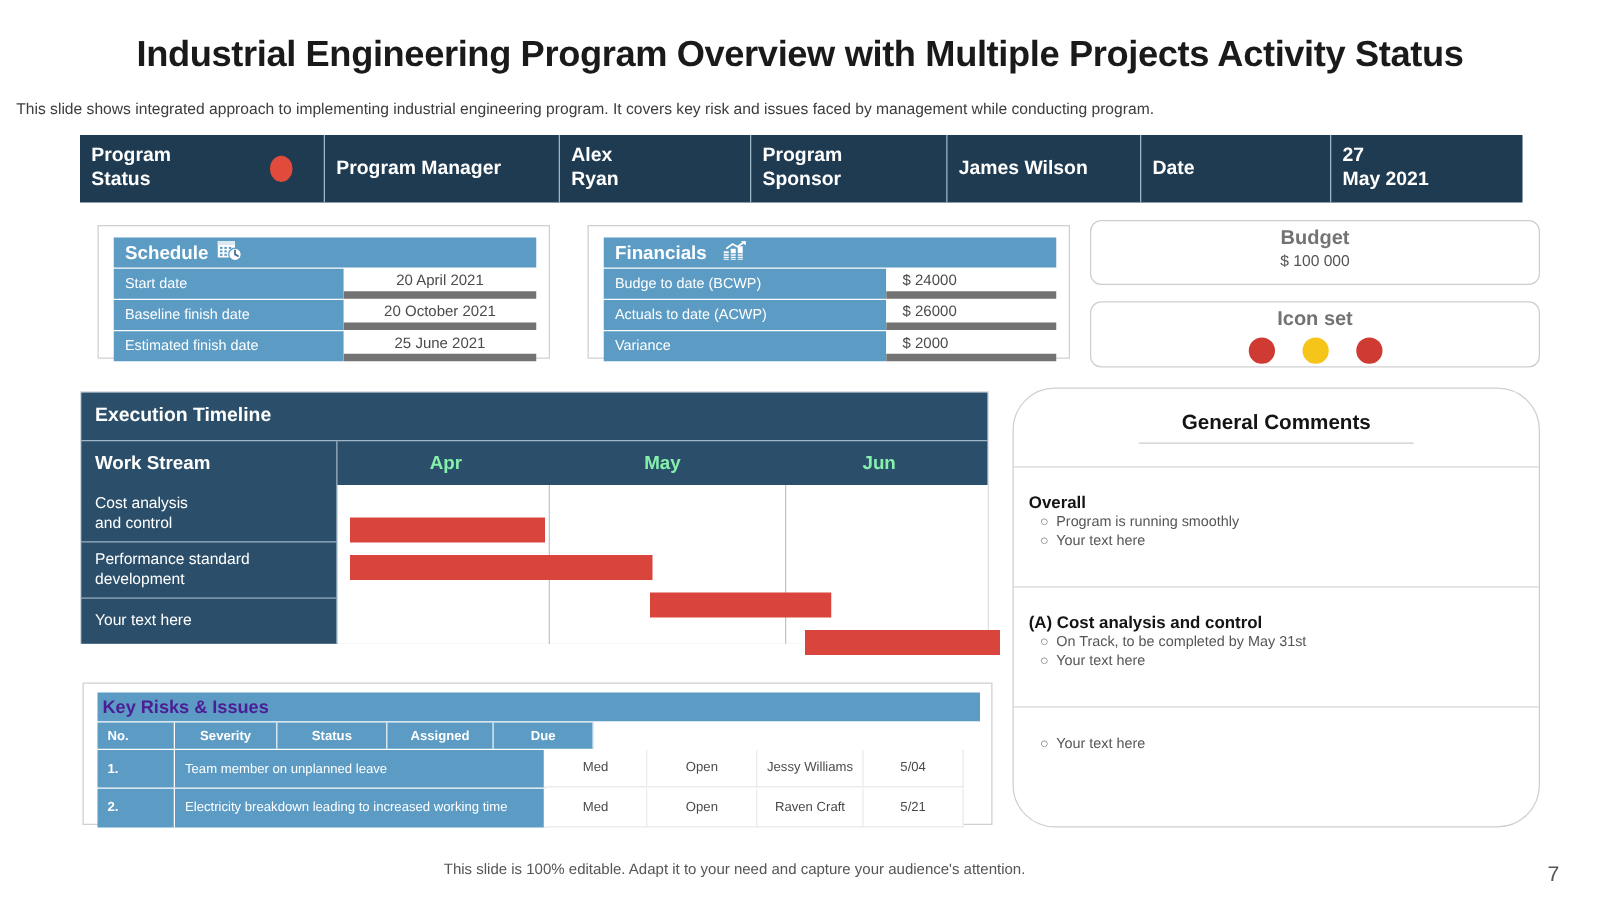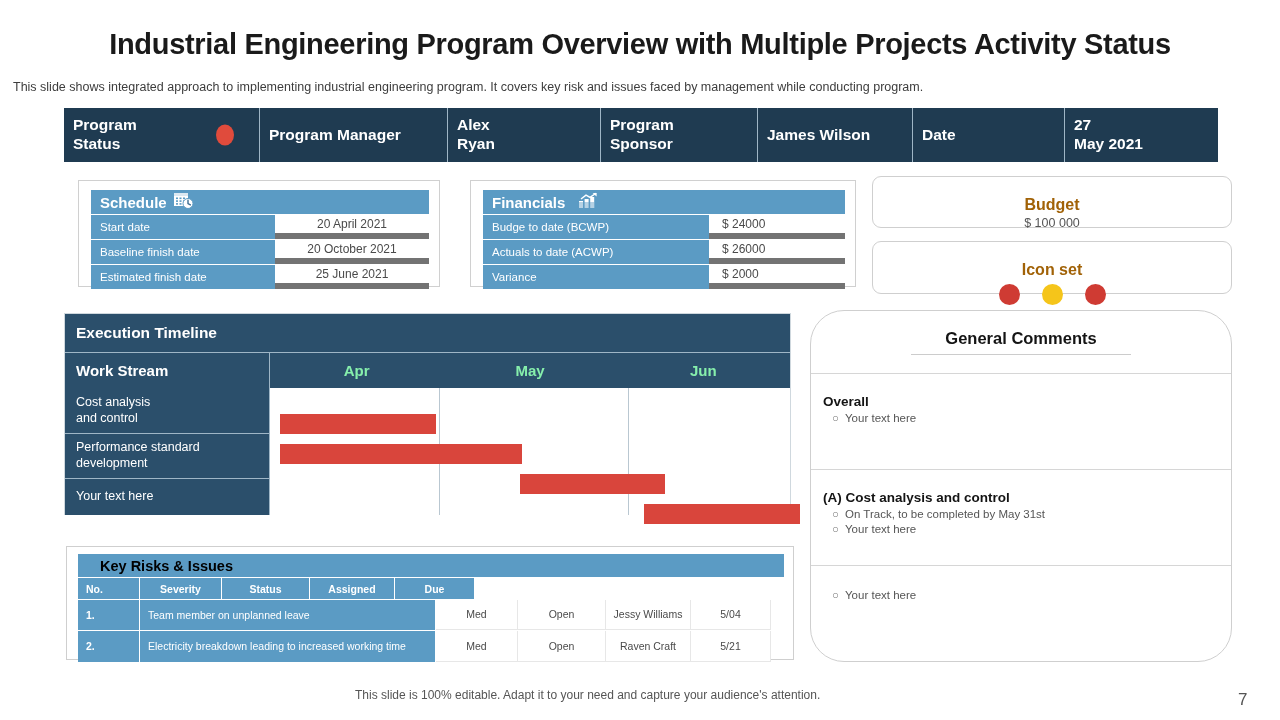--- a/index.html
+++ b/index.html
@@ -69,21 +69,21 @@
   #financials-panel{left:470px;top:180px;width:386px;height:107px;}
   #financials-panel .kv-key{width:226px;}
 
   
   .round-box{
     position:absolute;border:1px solid #cfcfcf;border-radius:9px;
     background:#fff;box-sizing:border-box;text-align:center;
   }
   #budget-box{left:872px;top:176px;width:360px;height:52px;}
   #iconset-box{left:872px;top:241px;width:360px;height:53px;}
-  .box-title{font-size:16px;font-weight:bold;color:#a16207;margin-top:19px;}
+  .box-title{font-size:16px;font-weight:bold;color:#737373;margin-top:5px;}
   .box-sub{font-size:12.5px;color:#555;margin-top:2px;}
   .dots{display:flex;justify-content:center;gap:22px;margin-top:5px;}
   .dot{width:21px;height:21px;border-radius:50%;}
 
   
   #timeline{
     position:absolute;left:64px;top:313px;width:727px;height:202px;
     box-sizing:border-box;border:1px solid #cfd8de;
   }
   .tl-title{
@@ -115,22 +115,22 @@
   .tl-vline{position:absolute;top:0;bottom:0;width:1px;background:#b9c7d1;}
   .gbar{position:absolute;height:20px;background:#d9453c;}
 
   
   #risks{
     position:absolute;left:66px;top:546px;width:728px;height:114px;
     border:1px solid #cfcfcf;background:#fff;box-sizing:border-box;
     padding:7px 9px 0 11px;
   }
   .rk-title{
-    background:#5b9bc4;color:#000000;font-size:14.5px;font-weight:bold;
-    height:23px;display:flex;align-items:center;padding-left:22px;
+    background:#5b9bc4;color:#4c1d95;font-size:14.5px;font-weight:bold;
+    height:23px;display:flex;align-items:center;padding-left:4px;
     box-sizing:border-box;
   }
   .rk-head{display:flex;height:21px;margin-top:1px;}
   .rk-head div{
     background:#5b9bc4;color:#fff;font-size:10.5px;font-weight:bold;
     display:flex;align-items:center;justify-content:center;
     box-sizing:border-box;border-right:1px solid #ffffff;
   }
   .rk-head div.c-no{justify-content:flex-start;padding-left:8px;}
   .rk-head div.c-desc{justify-content:flex-start;padding-left:8px;}
@@ -382,20 +382,21 @@
     </div>
   </div>
 
   <div id="comments">
     <div class="gc-head">
       <div class="gc-t">General Comments</div>
       <div class="gc-rule"></div>
     </div>
     <div class="gc-sec" id="gc-sec-0">
       <div class="gc-h">Overall</div>
+      <div class="gc-li"><span class="bull">○</span><span>Program  is running  smoothly</span></div>
       <div class="gc-li"><span class="bull">○</span><span>Your text here</span></div>
     </div>
     <div class="gc-sec" id="gc-sec-1">
       <div class="gc-h">(A) Cost analysis and control</div>
       <div class="gc-li"><span class="bull">○</span><span>On Track, to be completed by May 31st</span></div>
       <div class="gc-li"><span class="bull">○</span><span>Your text here</span></div>
     </div>
     <div class="gc-sec" id="gc-sec-2">
       <div class="gc-li"><span class="bull">○</span><span>Your text here</span></div>
     </div>

